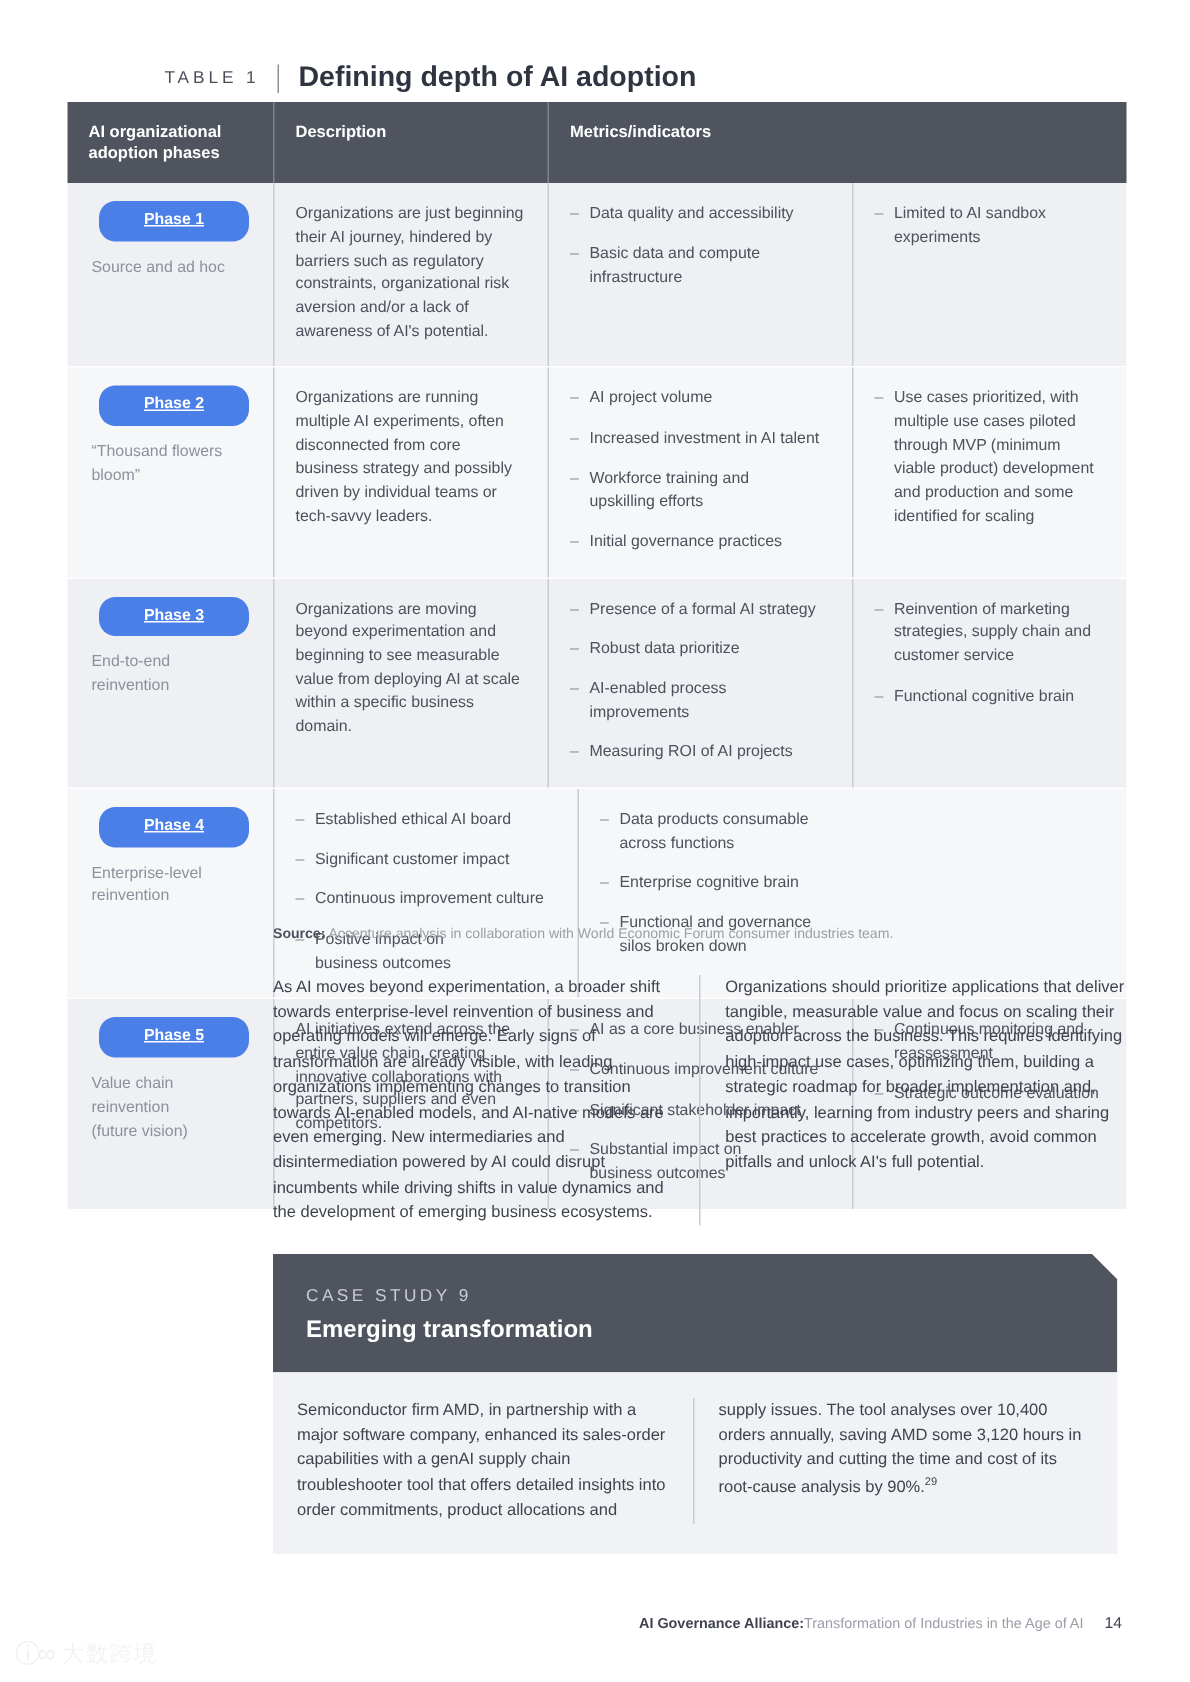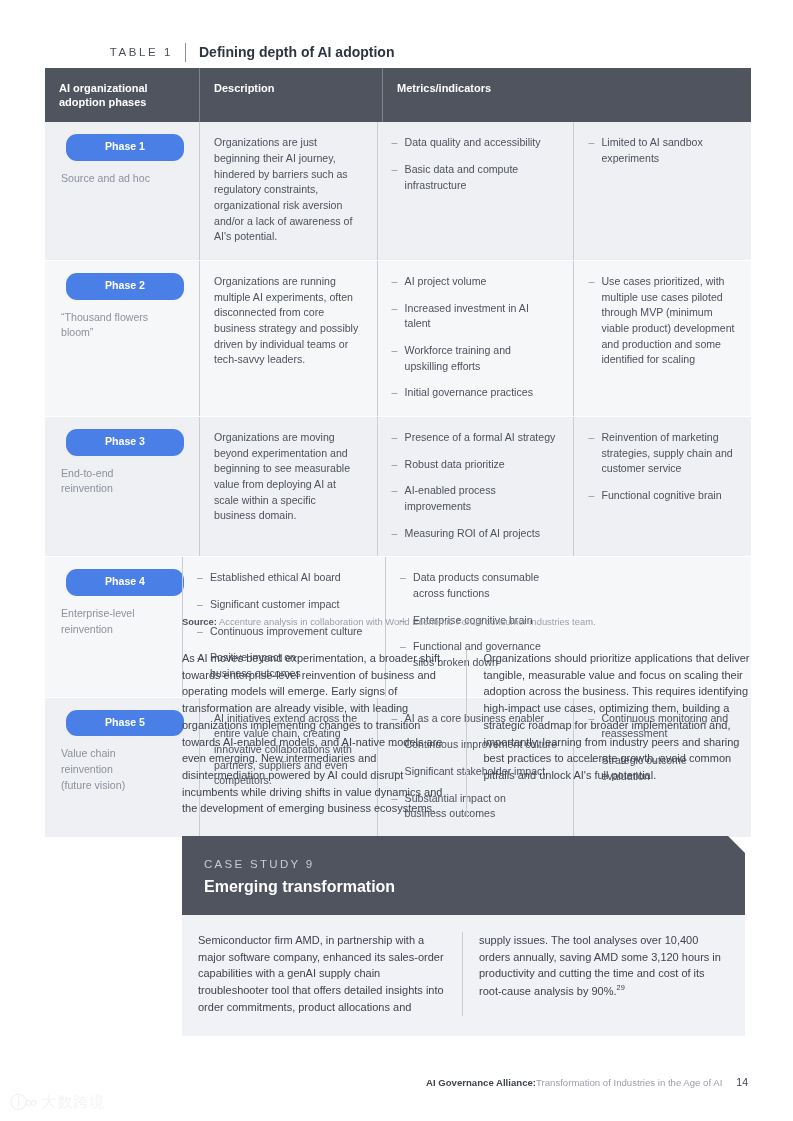--- a/index.html
+++ b/index.html
@@ -33,21 +33,21 @@
     text-align: right;
     width: 128px;
     padding-right: 12px;
   }
   .caption-rule {
     width: 1px;
     height: 19px;
     background: #8c909c;
   }
   .caption-title {
-    font-size: 14px;
+    font-size: 19px;
     font-weight: bold;
     color: #2f3441;
     padding-left: 13px;
   }
 
   
   .table {
     position: absolute;
     left: 45px;
     top: 68px;
@@ -68,21 +68,21 @@
     line-height: 1.28;
     border-left: 1px solid #7e828c;
   }
   .t-head .t-cell:first-child {
     border-left: none;
   }
   .t-cell {
     box-sizing: border-box;
   }
   .col-phase  { width: 137px; }
-  .col-desc   { width: 183px; margin-left: 17px; }
+  .col-desc   { width: 183px; }
   .col-metric { width: 203px; }
   .col-expl   { width: 183px; }
 
   .t-body .t-row {
     border-bottom: 1px solid #ffffff;
   }
   .t-body .t-row:nth-child(odd)  { background: #eef0f3; }
   .t-body .t-row:nth-child(even) { background: #f6f7f9; }
 
   .t-body .t-cell {
@@ -92,29 +92,30 @@
     color: #4d515c;
     border-left: 1px solid #c9ccd3;
   }
   .t-body .t-cell.col-phase {
     border-left: none;
     padding: 12px 12px 14px 14px;
   }
 
   .phase-pill {
     display: block;
-    width: 118px;
+    width: 100px;
     margin: 0 auto 0 7px;
     background: #4a7fe8;
     color: #ffffff;
     font-size: 10.6px;
     font-weight: bold;
     text-align: center;
     padding: 5px 0 6px 0;
     border-radius: 11px;
+    text-decoration: underline;
   }
   .phase-sub {
     margin-top: 10px;
     font-size: 10.6px;
     line-height: 1.5;
     color: #8d919c;
     padding-left: 2px;
     white-space: pre-line;
   }
   .desc-text {

